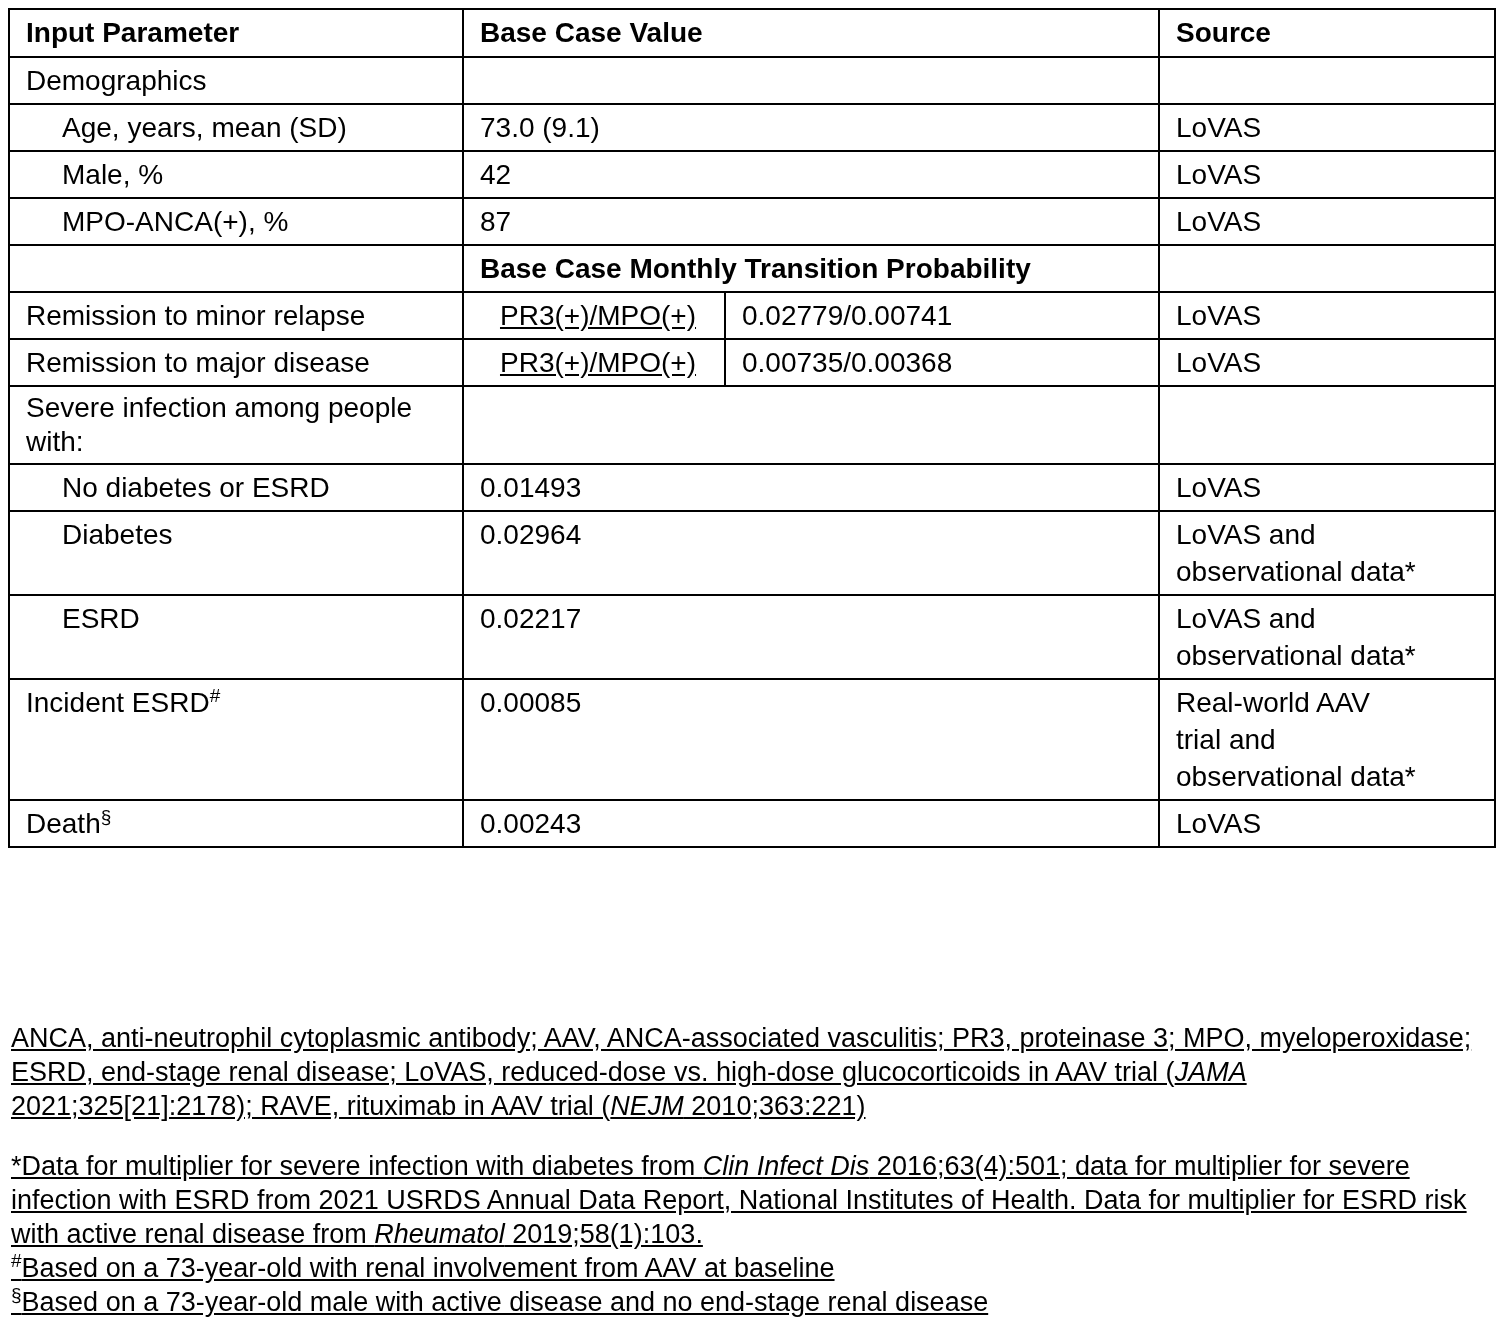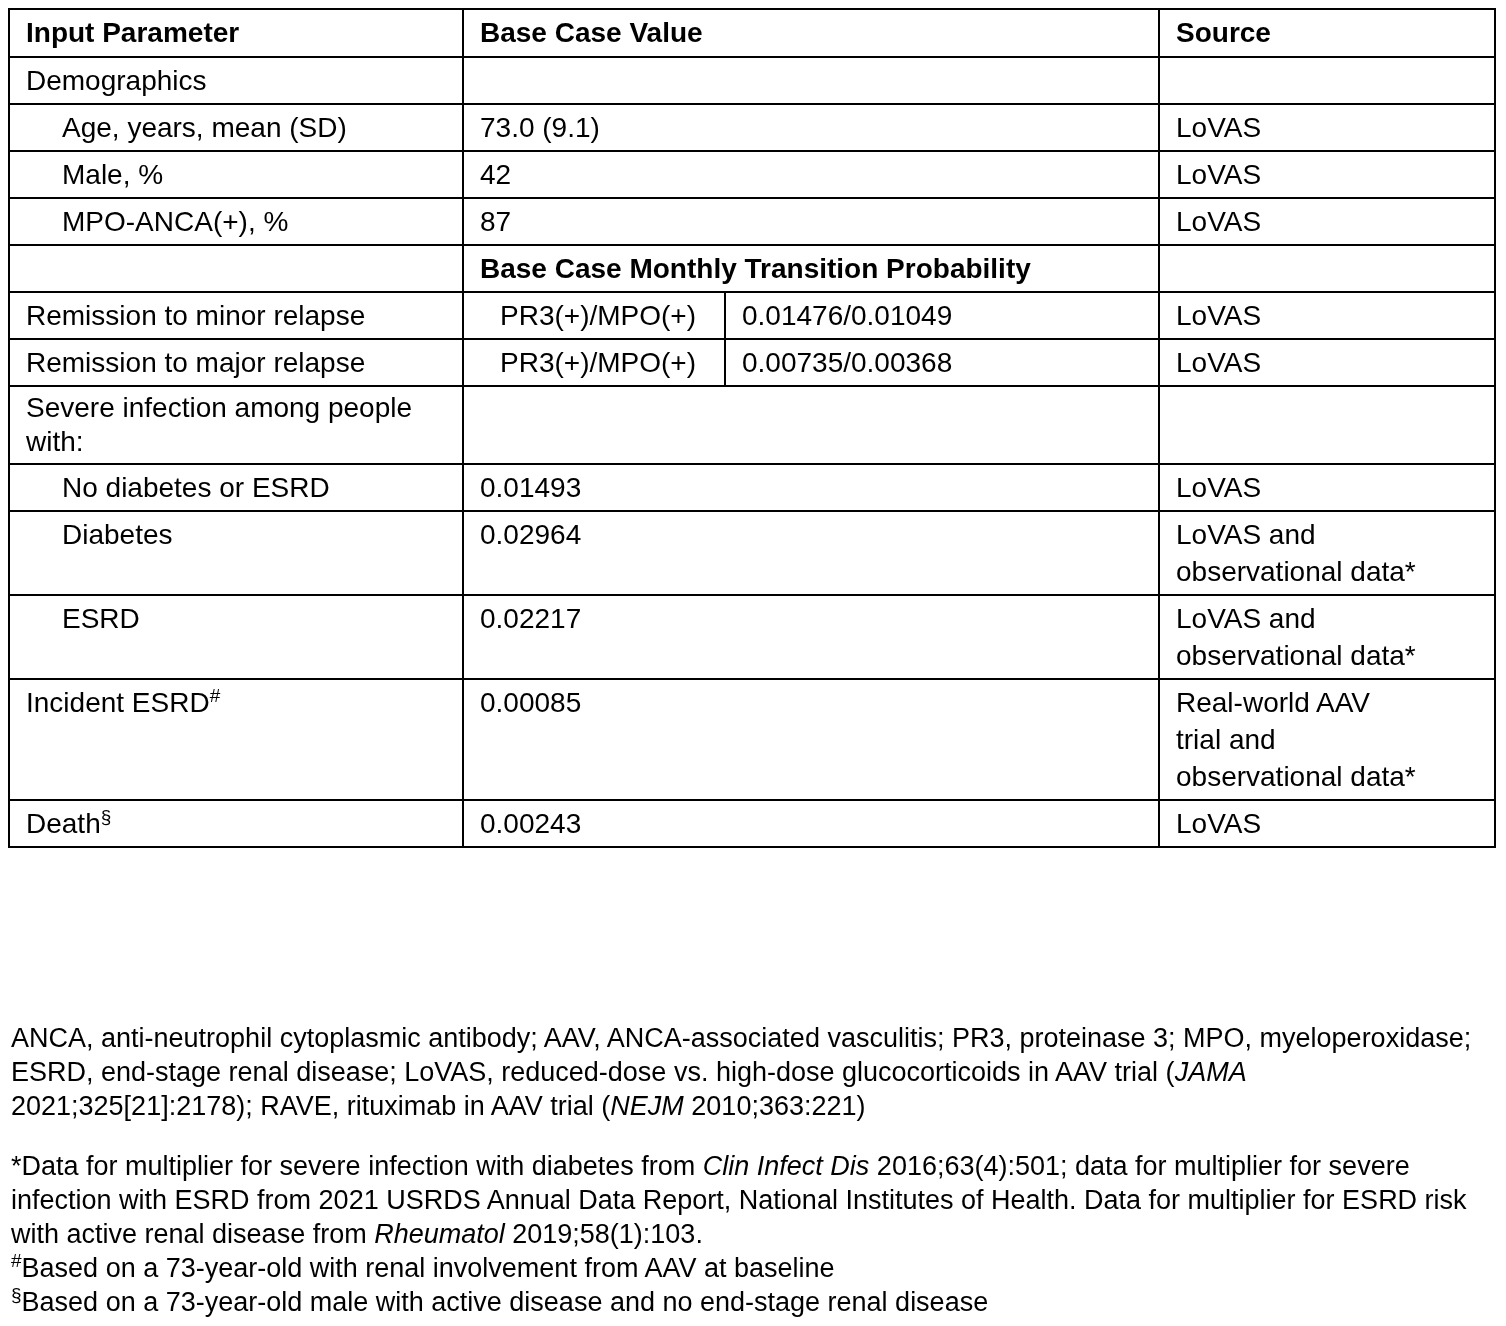--- a/index.html
+++ b/index.html
@@ -16,29 +16,29 @@
       line-height: 37px;
     }
     .tbl td {
       border: 2.5px solid #000;
       padding: 4px 16px 4px 16px;
       vertical-align: top;
     }
     .tbl td.c { }
     .tbl td.ind { padding-left: 52px; margin-left: 33px; }
     .tbl td.b { font-weight: bold; }
-    .tbl td.sub { padding-left: 16px; padding-right: 8px; text-align: center; }
+    .tbl td.sub { padding-left: 16px; padding-right: 8px; text-align: center; text-decoration: underline; }
     .tbl tr.h1 td { height: 38px; }
     .tbl tr.std td { height: 37px; }
     sup { font-size: 19px; vertical-align: 10px; line-height: 0; }
     .notes {
       position: absolute; left: 11px; top: 1021px; width: 1480px;
       font-size: 27px; line-height: 34px;
     }
-    .notes p { margin: 0; }
+    .notes p { margin: 0; text-decoration: underline; }
     .notes .gap { height: 26px; }
     .notes i { font-style: italic; }
   </style>
 </head>
 <body>
 
 <table class="tbl">
   <colgroup>
     <col style="width:454px">
     <col style="width:262px">
@@ -72,25 +72,25 @@
     <td class="c">LoVAS</td>
   </tr>
   <tr class="std">
     <td></td>
     <td class="b c" colspan="2">Base Case Monthly Transition Probability</td>
     <td></td>
   </tr>
   <tr class="std">
     <td>Remission to minor relapse</td>
     <td class="sub">PR3(+)/MPO(+)</td>
-    <td class="c">0.01476/0.01049</td>
+    <td class="c">0.02779/0.00741</td>
     <td class="c">LoVAS</td>
   </tr>
   <tr class="std">
-    <td>Remission to major relapse</td>
+    <td>Remission to major disease</td>
     <td class="sub">PR3(+)/MPO(+)</td>
     <td class="c">0.00735/0.00368</td>
     <td class="c">LoVAS</td>
   </tr>
   <tr>
     <td style="height:66px; line-height:34px">Severe infection among people with:</td>
     <td colspan="2"></td>
     <td></td>
   </tr>
   <tr class="std">

